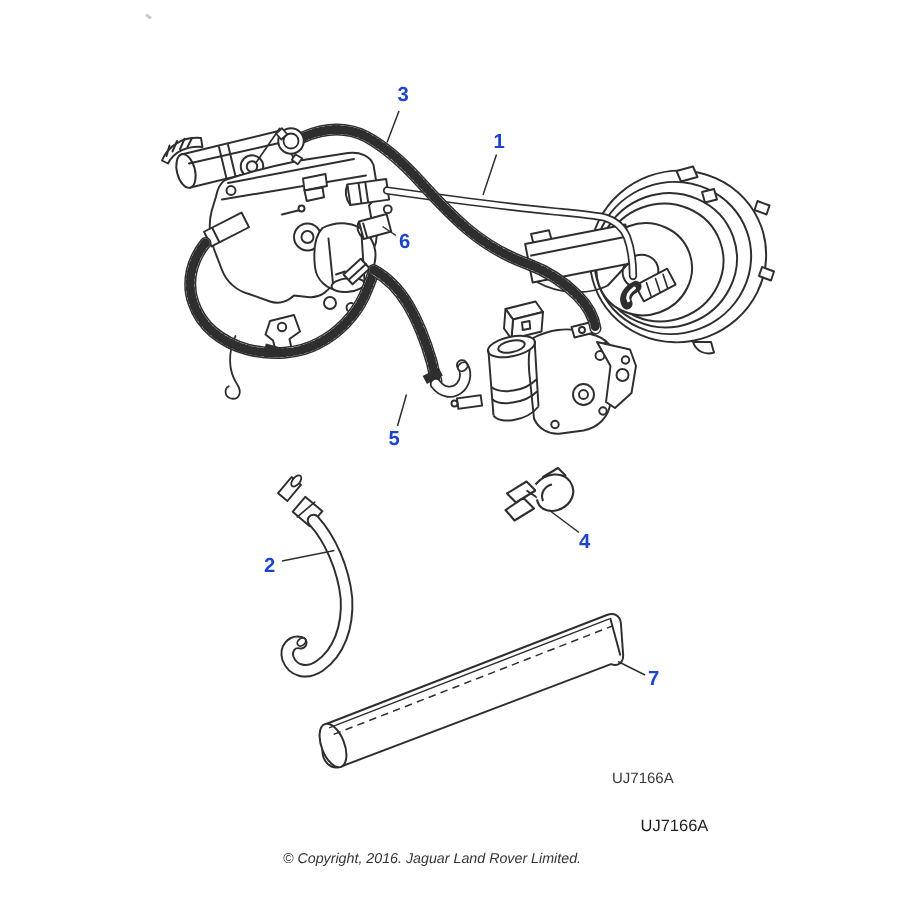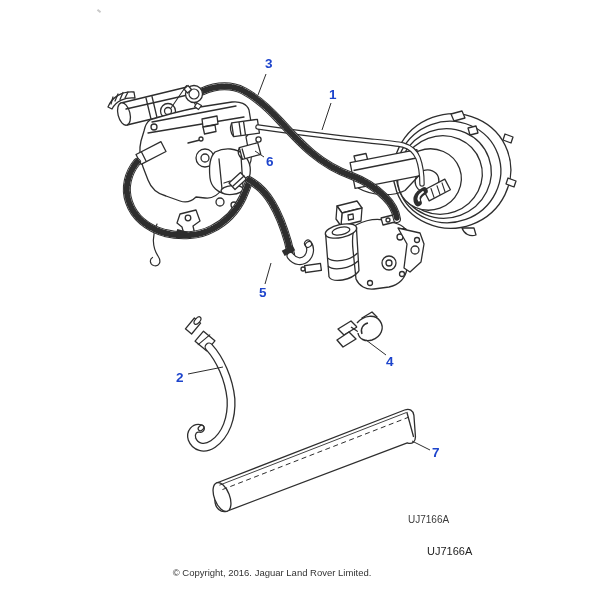--- a/index.html
+++ b/index.html
@@ -5,22 +5,22 @@
   html,body{margin:0;padding:0;background:#fff;}
   body{width:600px;height:600px;position:relative;overflow:hidden;
        font-family:"Liberation Sans", sans-serif;}
   .stage{position:absolute;inset:0;background:var(--background,#fff);}
   svg.artwork{position:absolute;left:0;top:0;color:var(--line-art,#2e2e2e);}
   .callout{position:absolute;transform:translate(-50%,-50%);
            font-weight:bold;font-size:13.5px;letter-spacing:.4px;
            color:var(--callout,#1d44cc);cursor:pointer;user-select:none;}
   .code-inline{position:absolute;left:408px;top:514px;font-size:10px;color:#3a3a3a;}
   .code-footer{position:absolute;left:427px;top:545px;font-size:11px;color:#222;}
-  .copyright{position:absolute;left:272px;top:567px;transform:translateX(-50%);
-             font-size:9.5px;color:#333;white-space:nowrap;}
+  .copyright{position:absolute;left:288px;top:567px;transform:translateX(-50%);
+             font-size:9.5px;color:#333;white-space:nowrap;font-style:italic;}
   .speck{position:absolute;left:97px;top:10px;width:4px;height:2px;
          background:#c9c9c9;transform:rotate(40deg);}
 </style>
 </head>
 <body>
 
 <div class="stage">
 
 <svg class="artwork" width="600" height="600" viewBox="0 0 600 600">
 

